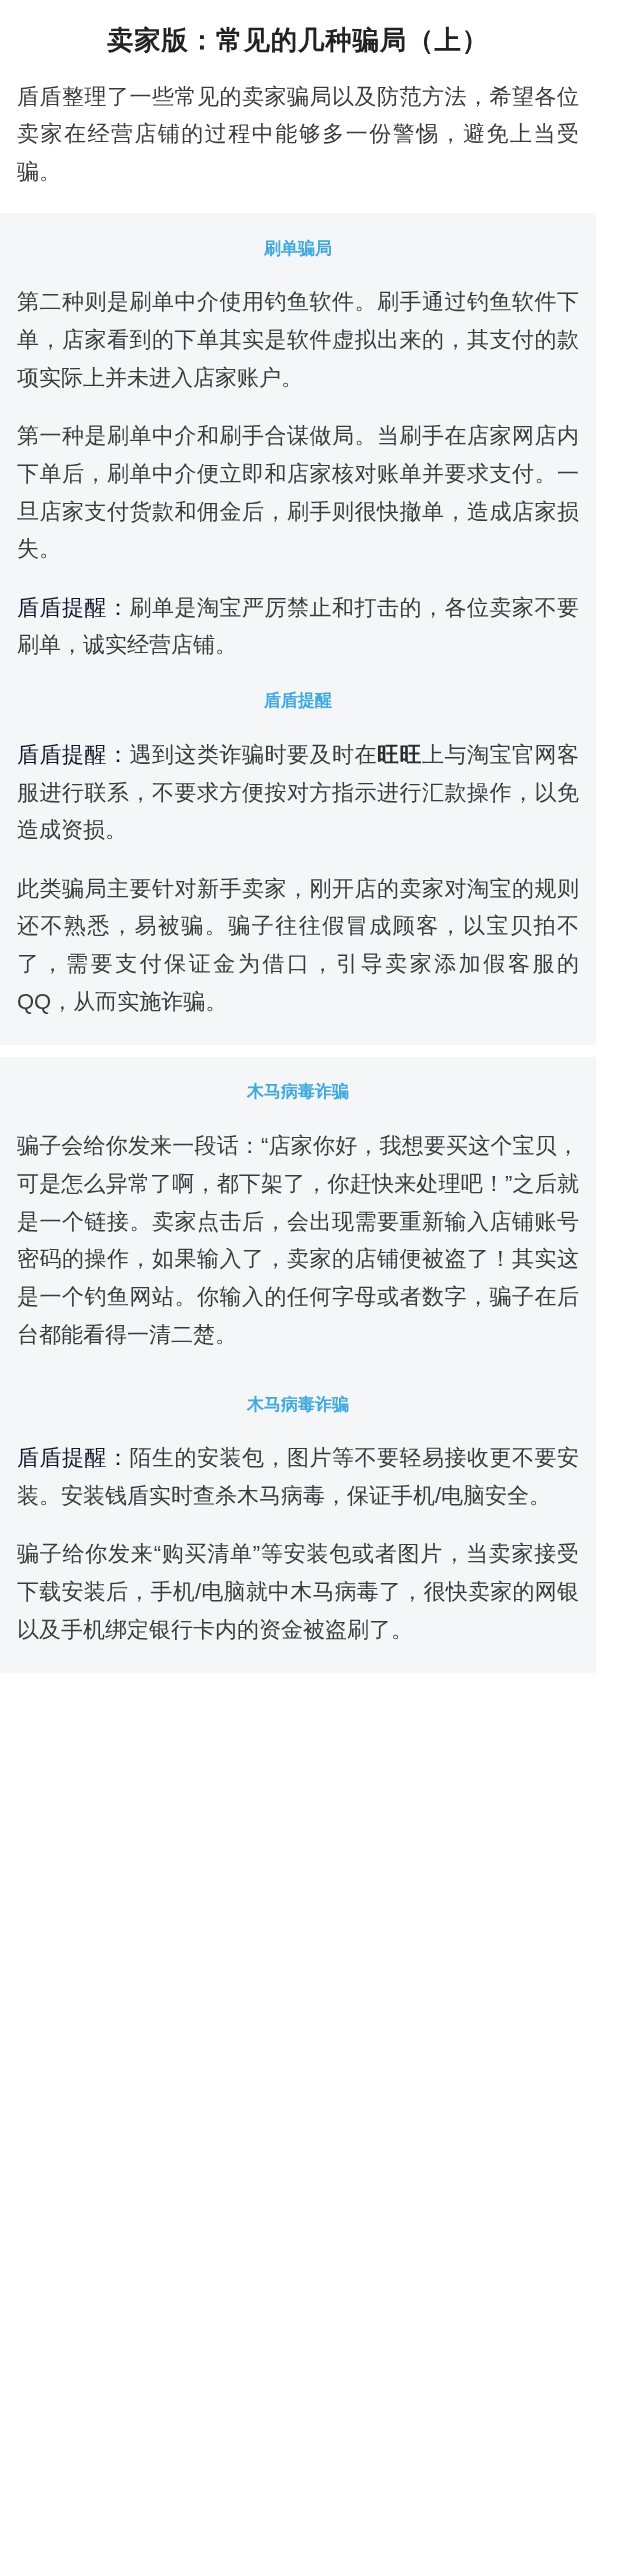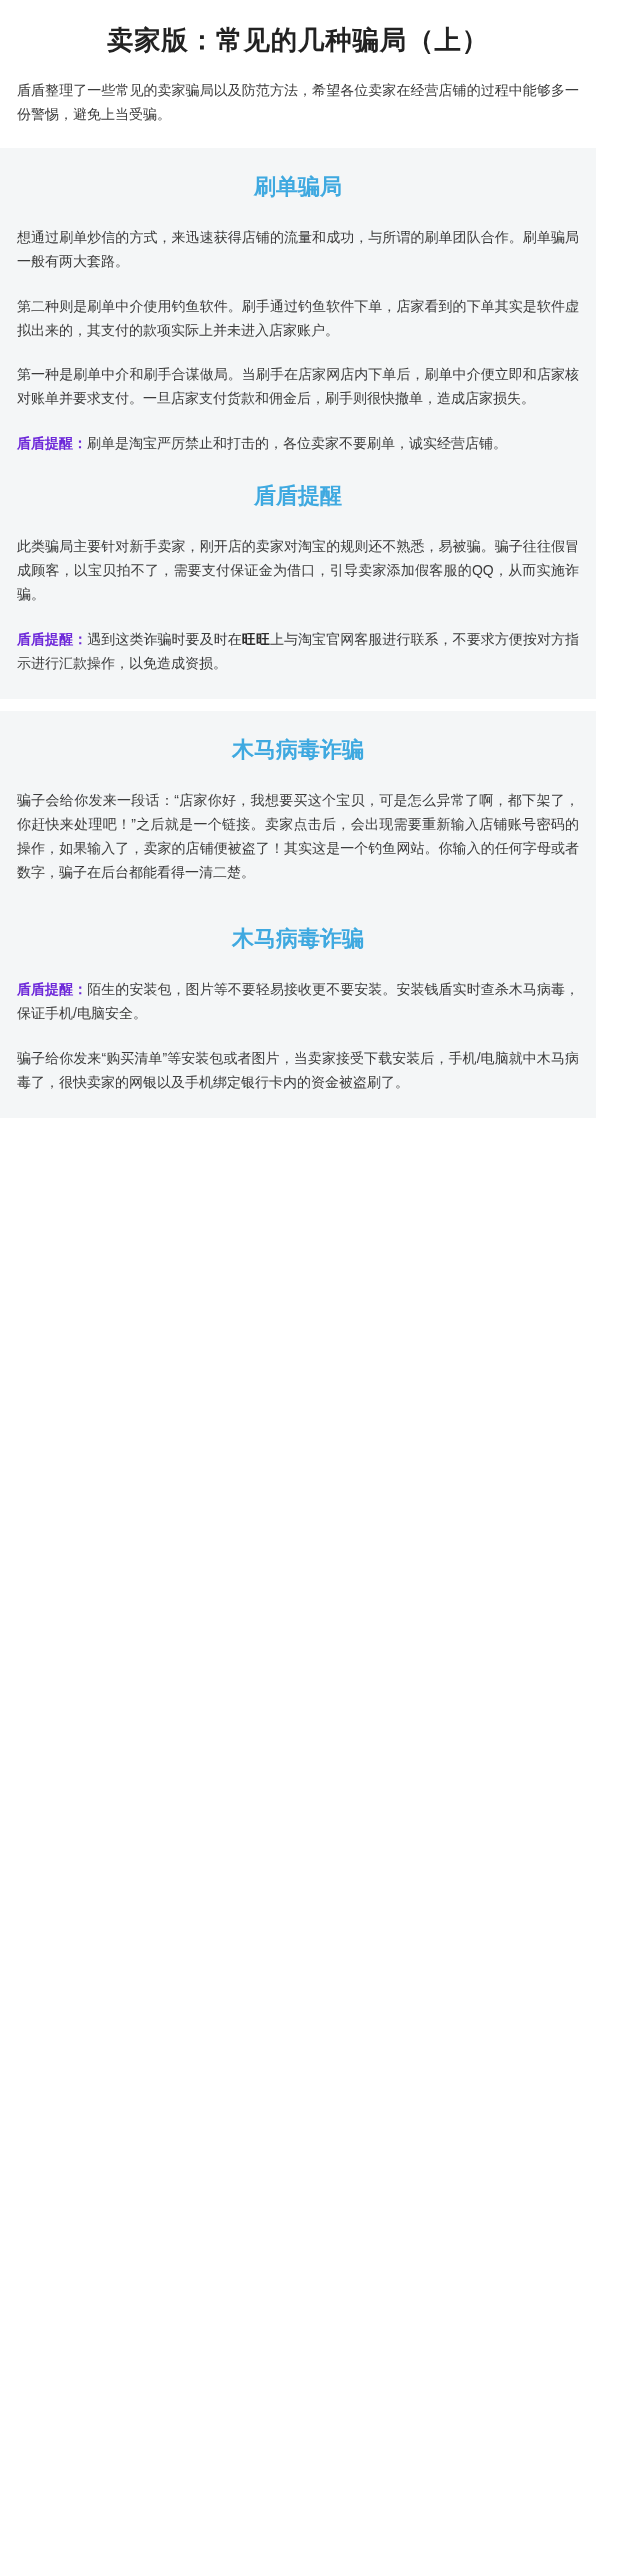--- a/index.html
+++ b/index.html
@@ -29,46 +29,46 @@
     text-align: center;
     letter-spacing: 0.9px;
     line-height: 1.4;
     margin: 0;
   }
   .intro-block {
     padding: 3.4px 17px 22px 17px;
     background: #ffffff;
   }
   .para {
-    font-size: 14px;
+    font-size: 22px;
     line-height: 1.72;
     color: #3b3b3b;
     margin: 0 0 20.4px 0;
     text-align: justify;
   }
   .para:last-child {
     margin-bottom: 0;
   }
   .section {
     padding: 19px 17px 24px 17px;
   }
   .section.shaded {
     background: #f4f6f7;
   }
   .section-heading {
-    font-size: 22px;
+    font-size: 17px;
     font-weight: bold;
     color: #3fa9e0;
     text-align: center;
     margin: 3.4px 0 22px 0;
     line-height: 1.5;
   }
   .tip-label {
-    font-weight: bold;
-    color: #6d28d9;
+    font-weight: normal;
+    color: #0f172a;
   }
   .hl {
     font-weight: bold;
     color: #2b2b2b;
   }
   .spacer-band {
     height: 12px;
     background: #ffffff;
   }
 </style>
@@ -80,28 +80,27 @@
   <div class="title-block">
     <h1 class="doc-title">卖家版：常见的几种骗局（上）</h1>
   </div>
 
   <div class="intro-block">
     <p class="para">盾盾整理了一些常见的卖家骗局以及防范方法，希望各位卖家在经营店铺的过程中能够多一份警惕，避免上当受骗。</p>
   </div>
 
   <div class="section shaded">
     <div class="section-heading">刷单骗局</div>
-    <p class="para">想通过刷单炒信的方式，来迅速获得店铺的流量和成功，与所谓的刷单团队合作。刷单骗局一般有两大套路。</p>
     <p class="para">第二种则是刷单中介使用钓鱼软件。刷手通过钓鱼软件下单，店家看到的下单其实是软件虚拟出来的，其支付的款项实际上并未进入店家账户。</p>
     <p class="para">第一种是刷单中介和刷手合谋做局。当刷手在店家网店内下单后，刷单中介便立即和店家核对账单并要求支付。一旦店家支付货款和佣金后，刷手则很快撤单，造成店家损失。</p>
     <p class="para"><span class="tip-label">盾盾提醒：</span><span>刷单是淘宝严厉禁止和打击的，各位卖家不要刷单，诚实经营店铺。</span></p>
 
     <div class="section-heading" style="margin-top:24px;">盾盾提醒</div>
+    <p class="para"><span class="tip-label">盾盾提醒：</span><span>遇到这类诈骗时要及时在</span><span class="hl">旺旺</span><span>上与淘宝官网客服进行联系，不要求方便按对方指示进行汇款操作，以免造成资损。</span></p>
     <p class="para">此类骗局主要针对新手卖家，刚开店的卖家对淘宝的规则还不熟悉，易被骗。骗子往往假冒成顾客，以宝贝拍不了，需要支付保证金为借口，引导卖家添加假客服的QQ，从而实施诈骗。</p>
-    <p class="para"><span class="tip-label">盾盾提醒：</span><span>遇到这类诈骗时要及时在</span><span class="hl">旺旺</span><span>上与淘宝官网客服进行联系，不要求方便按对方指示进行汇款操作，以免造成资损。</span></p>
   </div>
 
   <div class="spacer-band"></div>
 
   <div class="section shaded">
     <div class="section-heading">木马病毒诈骗</div>
     <p class="para">骗子会给你发来一段话：“店家你好，我想要买这个宝贝，可是怎么异常了啊，都下架了，你赶快来处理吧！”之后就是一个链接。卖家点击后，会出现需要重新输入店铺账号密码的操作，如果输入了，卖家的店铺便被盗了！其实这是一个钓鱼网站。你输入的任何字母或者数字，骗子在后台都能看得一清二楚。</p>
 
     <div class="section-heading" style="margin-top:38px;">木马病毒诈骗</div>
     <p class="para"><span class="tip-label">盾盾提醒：</span><span>陌生的安装包，图片等不要轻易接收更不要安装。安装钱盾实时查杀木马病毒，保证手机/电脑安全。</span></p>

